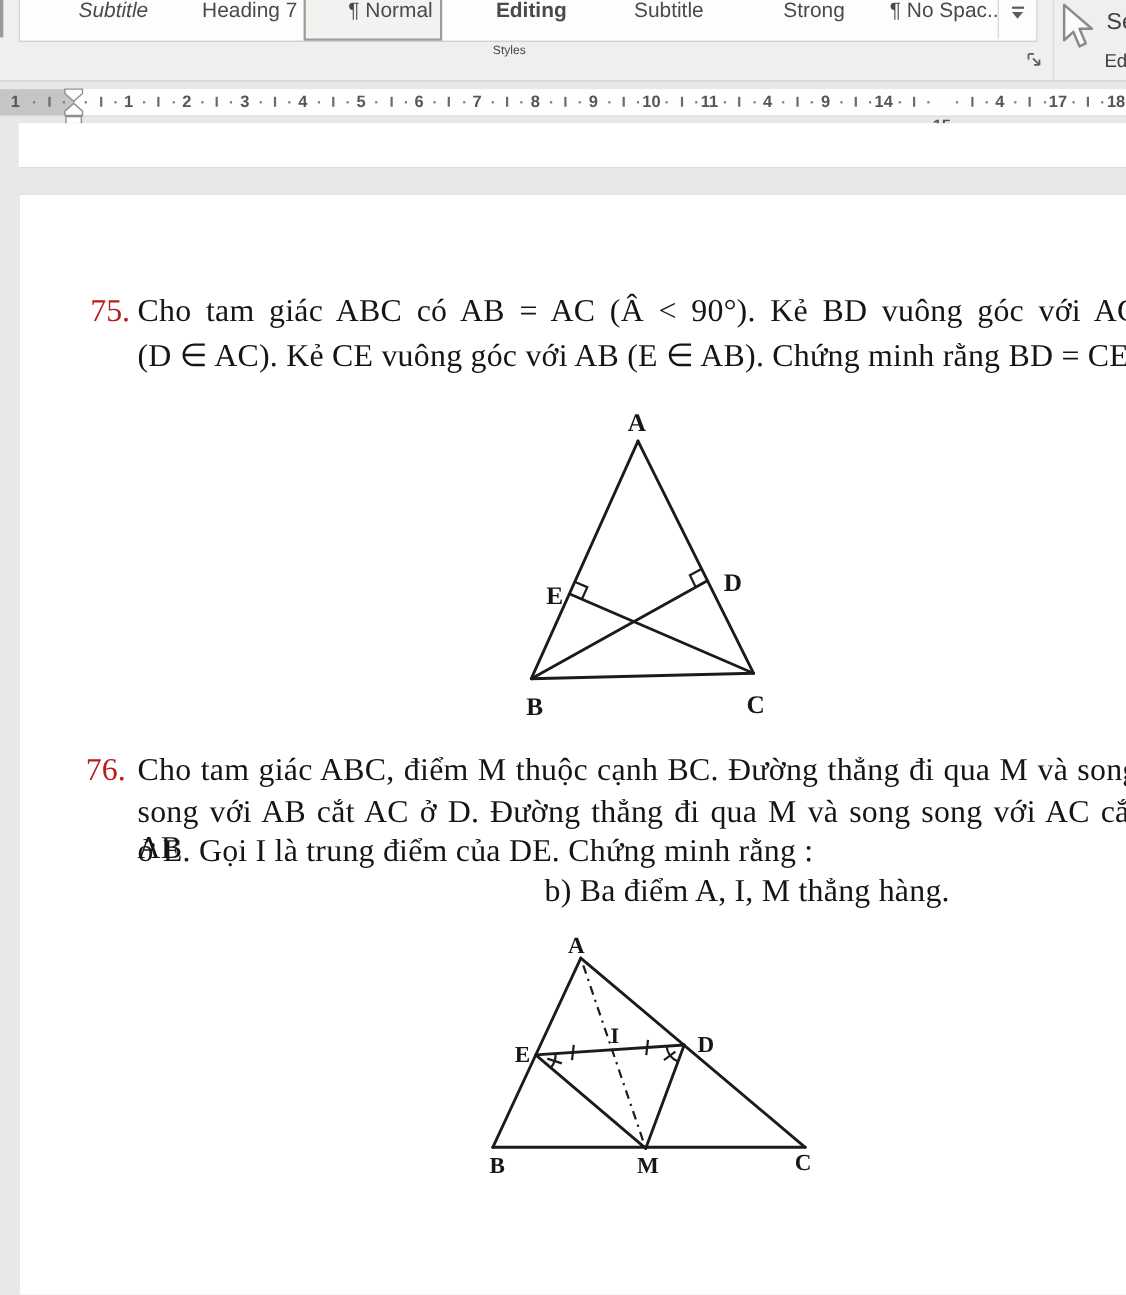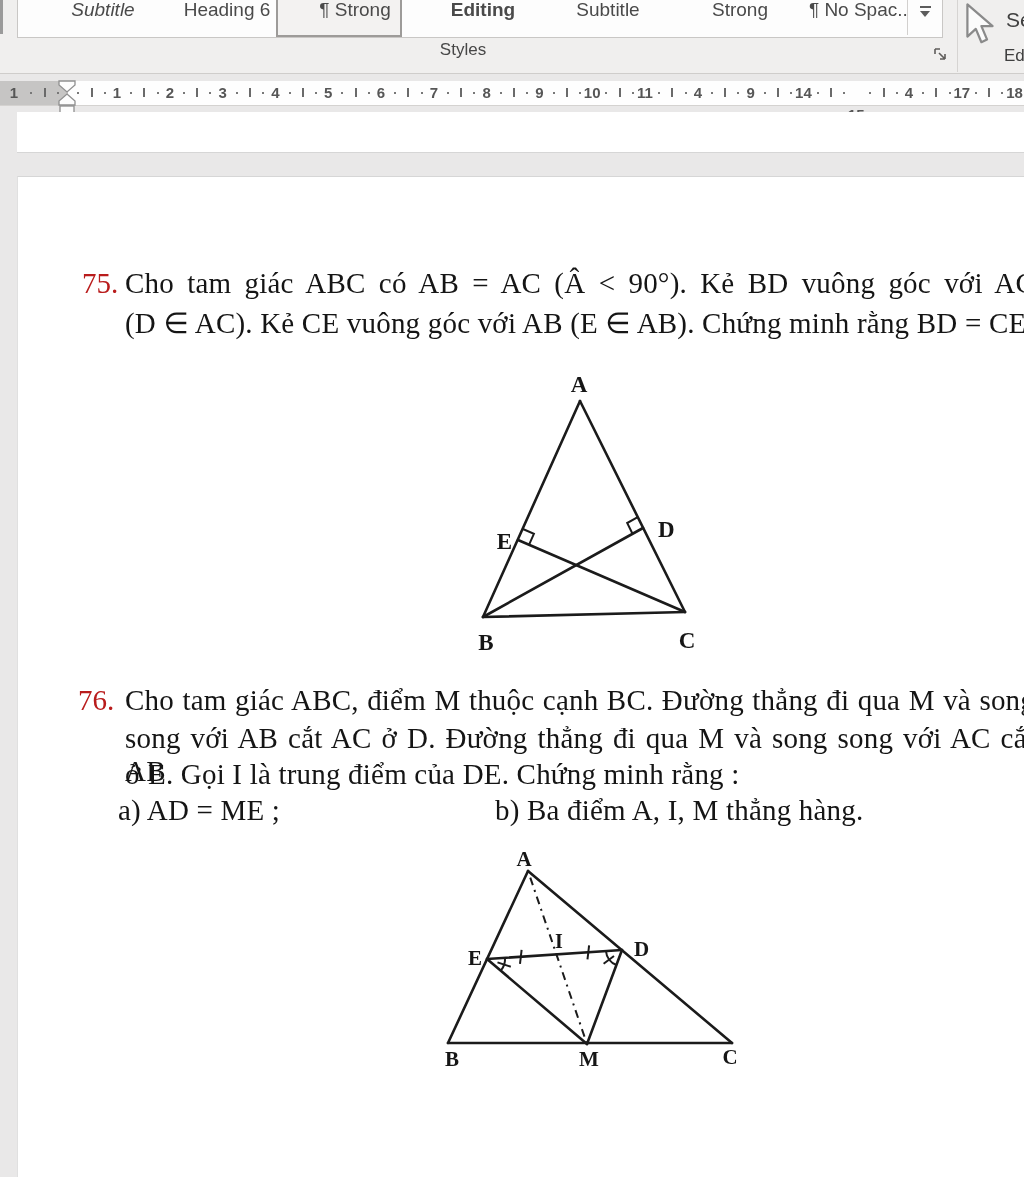--- a/index.html
+++ b/index.html
@@ -16,21 +16,21 @@
   .gitem.it{font-style:italic;}
   .gitem.bd{font-weight:bold;}
   .gsel{position:absolute;left:258px;top:0px;width:122px;height:46px;border:2px solid #9d9b99;
         background:#f3f2f1;}
   .gmore{position:absolute;left:889px;top:0;width:34px;height:48px;border-left:1px solid #d2d0ce;background:#fdfdfd;}
   .gmore .bar{position:absolute;left:12px;top:19px;width:11px;height:2px;background:#5c5c5c;}
   .gmore .tri{position:absolute;left:12px;top:24px;width:0;height:0;
               border-left:5.5px solid transparent;border-right:5.5px solid transparent;
               border-top:6px solid #5c5c5c;}
   .styles-label{position:absolute;left:463px;top:40px;transform:translateX(-50%);
-                font-size:17px;color:#474747;}
+                font-size:11px;color:#474747;}
   .launcher{position:absolute;left:932px;top:46px;width:17px;height:17px;}
   .ribbon-sep{position:absolute;left:957px;top:0;width:1px;height:72px;background:#d6d4d2;}
   .cursor-icon{position:absolute;left:963px;top:3px;}
   .select-label{position:absolute;left:1006px;top:8px;font-size:21px;color:#3f3f3f;white-space:nowrap;}
   .editing-label{position:absolute;left:1004px;top:46px;font-size:17px;color:#3f3f3f;white-space:nowrap;}
   
   .ruler{position:absolute;left:0;top:81px;width:1024px;height:24px;background:#fefefe;
          border-bottom:1px solid #d4d2d0;}
   .ruler-margin{position:absolute;left:0;top:0;width:68px;height:24px;background:#c6c5c4;}
   .rnum{position:absolute;top:3px;transform:translateX(-50%);font-weight:bold;font-size:15px;
@@ -57,22 +57,22 @@
 <body>
 
 <div class="screen">
 
   <div class="ribbon">
     <div class="left-edge-line"></div>
 
     <div class="gallery">
       <div class="gsel"></div>
       <div class="gitem it" style="left:85px">Subtitle</div>
-      <div class="gitem" style="left:209px">Heading 6</div>
-      <div class="gitem" style="left:337px">¶ Strong</div>
+      <div class="gitem" style="left:209px">Heading 7</div>
+      <div class="gitem" style="left:337px">¶ Normal</div>
       <div class="gitem bd" style="left:465px">Editing</div>
       <div class="gitem" style="left:590px">Subtitle</div>
       <div class="gitem" style="left:722px">Strong</div>
       <div class="gitem" style="left:843px">¶ No Spac...</div>
       <div class="gmore">
         <div class="bar"></div>
         <div class="tri"></div>
       </div>
     </div>
 
@@ -208,21 +208,20 @@
       <text x="687" y="648" font-size="23" text-anchor="middle">C</text>
       <text x="658" y="537" font-size="23" text-anchor="start">D</text>
       <text x="512" y="549" font-size="23" text-anchor="end">E</text>
     </svg>
   </div>
 
   <div class="pnum" style="left:78px;top:684px;">76.</div>
   <div class="dline just" style="top:684px;">Cho tam giác ABC, điểm M thuộc cạnh BC. Đường thẳng đi qua M và song</div>
   <div class="dline just" style="top:722px;">song với AB cắt AC ở D. Đường thẳng đi qua M và song song với AC cắt AB</div>
   <div class="dline" style="top:758px;">ở E. Gọi I là trung điểm của DE. Chứng minh rằng :</div>
-  <div class="dtext" style="left:118px;top:794px;">a) AD = ME ;</div>
   <div class="dtext" style="left:495px;top:794px;">b) Ba điểm A, I, M thẳng hàng.</div>
 
   <div class="diagram" style="left:432px;top:848px;">
     <svg width="315" height="230" viewBox="432 848 315 230">
       <g stroke="#1b1b1b" stroke-width="2.6" fill="none" stroke-linecap="round">
         <path d="M528 871 L448 1043"></path>
         <path d="M528 871 L732 1043"></path>
         <path d="M448 1043 L732 1043"></path>
         <path d="M487 959 L622 950"></path>
         <path d="M487 959 L587 1044"></path>

